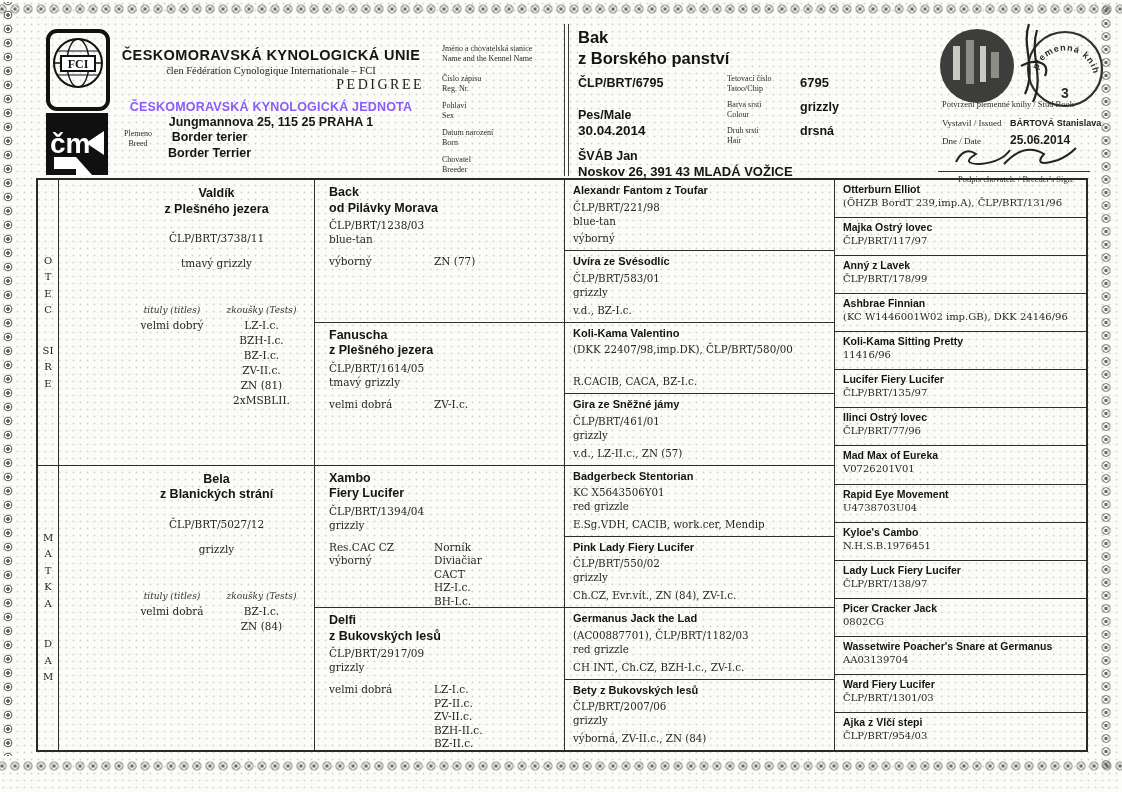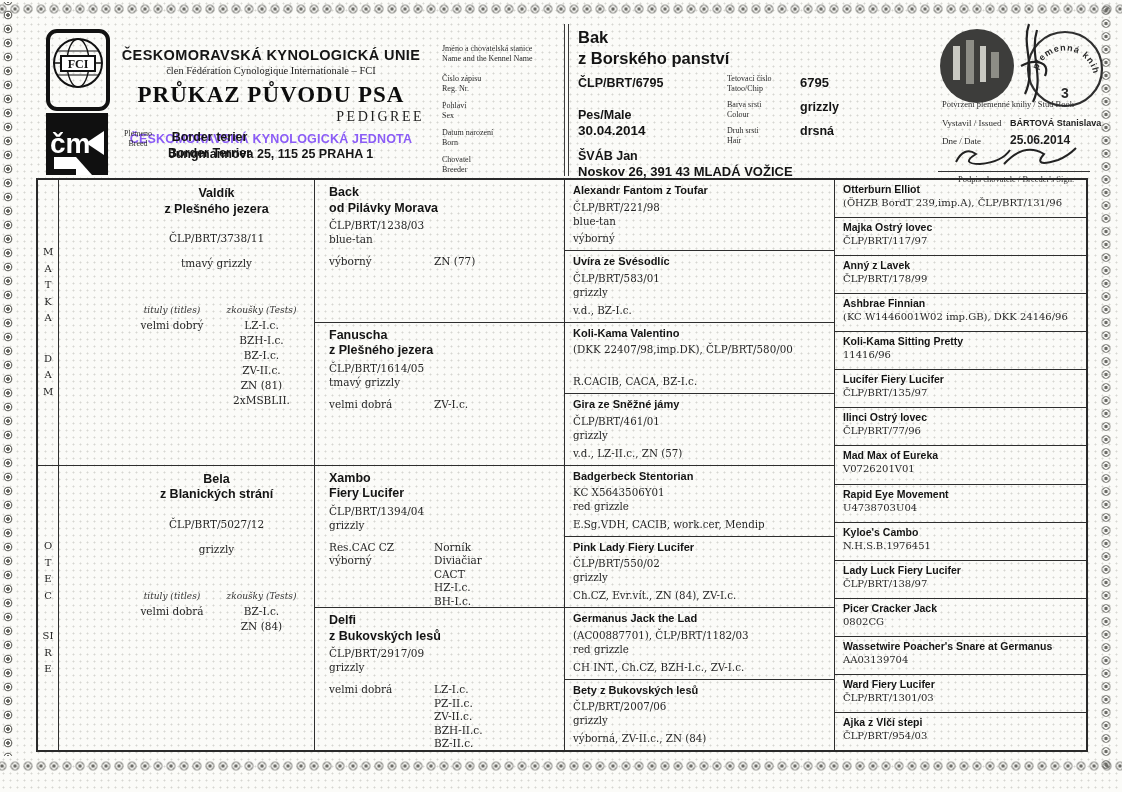--- a/index.html
+++ b/index.html
@@ -116,21 +116,20 @@
     <rect x="0" y="0" width="62" height="62" fill="#101010"></rect>
     <text x="4" y="40" font-family="Liberation Sans,sans-serif" font-weight="bold" font-size="28" fill="#fff">čm</text>
     <polygon points="58,18 40,30 58,42" fill="#fff"></polygon>
     <rect x="8" y="44" width="22" height="12" fill="#fff"></rect>
     <polygon points="30,44 46,62 30,62" fill="#fff"></polygon>
   </svg>
 
   <div class="abs center-head">
     <div class="union-name">ČESKOMORAVSKÁ KYNOLOGICKÁ UNIE</div>
     <div class="member-line">člen Fédération Cynologique Internationale – FCI</div>
-    <div class="doc-title">PRŮKAZ PŮVODU PSA</div>
     <div class="doc-subtitle">PEDIGREE</div>
     <div class="society">ČESKOMORAVSKÁ KYNOLOGICKÁ JEDNOTA</div>
     <div class="address">Jungmannova 25, 115 25 PRAHA 1</div>
   </div>
 
   <div class="abs breed-row">
     <div class="lblpair">
       <div>Plemeno</div>
         <div>Breed</div>
     </div>
@@ -213,26 +212,26 @@
   <svg class="abs" style="left:952px;top:142px;" width="130" height="30" viewBox="0 0 130 30">
     <path d="M4,20 q8,-16 20,-8 q-16,10 4,10 q22,-2 30,-14 M52,22 q20,-22 40,-10 q-12,14 14,6 q10,-4 18,-12" fill="none" stroke="#222" stroke-width="2"></path>
   </svg>
   <div class="abs sign-hline"></div>
   <div class="abs lblpair" style="left:958px;top:175px;font-size:8.5px;">Podpis chovatele / Breeder's Sign.</div>
 
   <div class="abs ptable">
 
     <div class="pcol col-strip">
       <div class="striphalf">
+        <div class="vword">OTEC</div>
+        <div class="vword">SIRE</div>
+      </div>
+      <div class="striphalf">
         <div class="vword">MATKA</div>
         <div class="vword">DAM</div>
-      </div>
-      <div class="striphalf">
-        <div class="vword">OTEC</div>
-        <div class="vword">SIRE</div>
       </div>
     </div>
 
     <div class="pcol col-g1">
       <div class="pcell g1cell">
         <div class="nm">
             <div>Valdík</div>
             <div>z Plešného jezera</div>
           </div>
         <div class="typed reg-line">ČLP/BRT/3738/11</div>

